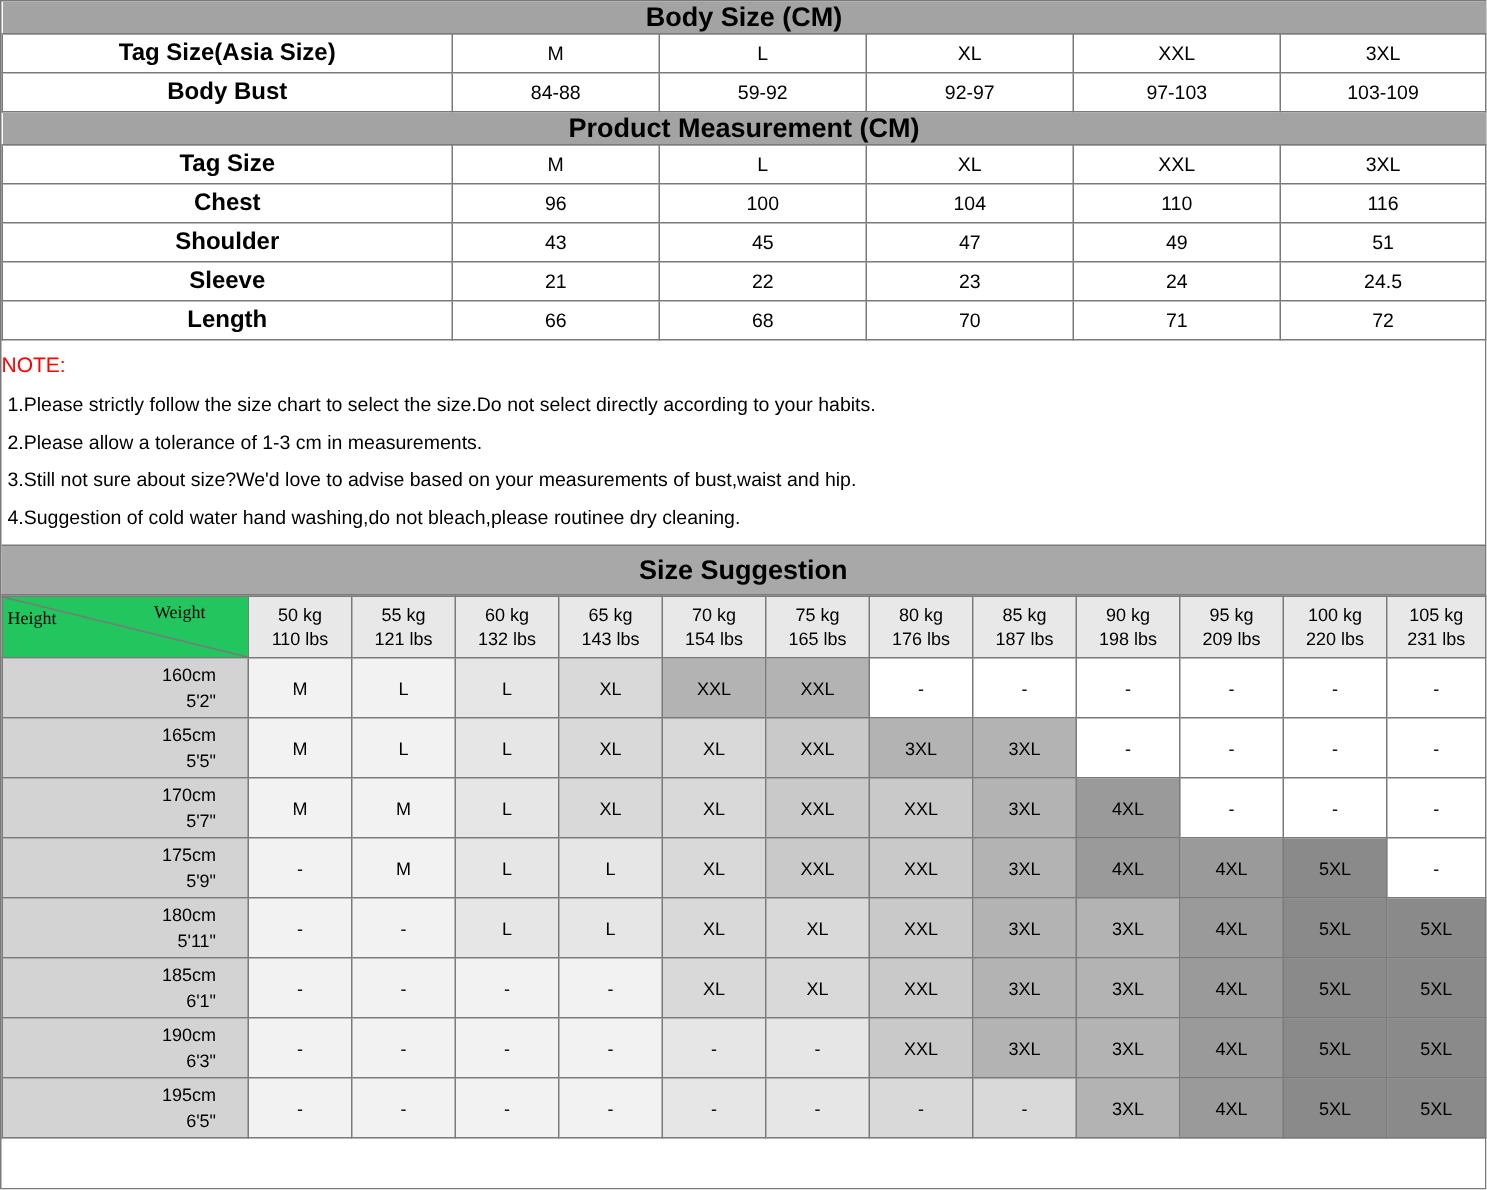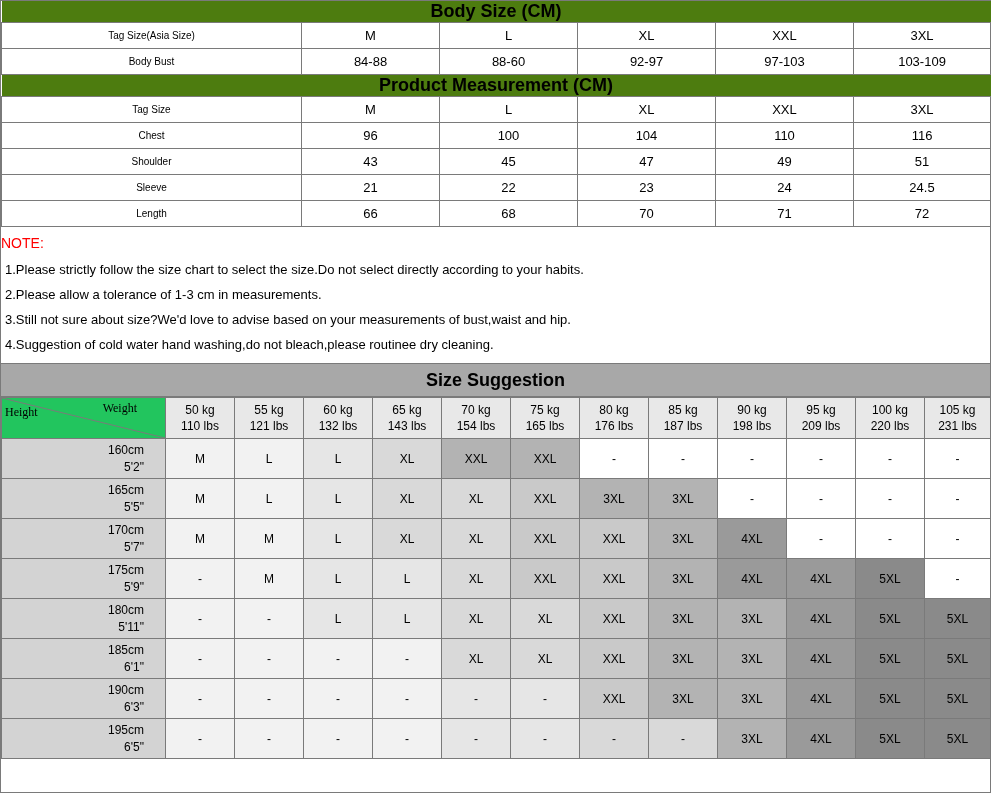--- a/index.html
+++ b/index.html
@@ -29,31 +29,31 @@
     table-layout: fixed;
   }
   td, th {
     border: 1px solid #7a7a7a;
     text-align: center;
     vertical-align: middle;
     font-weight: normal;
     padding: 0;
   }
   .section-title {
-    background: #4d7c0f;
+    background: #a3a3a3;
     font-weight: bold;
     font-size: 18px;
     height: 14px;
     border-left: none;
     border-right: none;
     border-top: none;
   }
   .row-label {
-    font-weight: normal;
-    font-size: 10px;
+    font-weight: bold;
+    font-size: 16px;
   }
   .cell {
     font-size: 13px;
   }
   .h26 { height: 26px; }
 
   
   .note-wrap {
     border-bottom: 1px solid #7a7a7a;
     padding: 4px 0 6px 0;
@@ -156,21 +156,21 @@
         <td class="row-label">Tag Size(Asia Size)</td>
         <td class="cell">M</td>
         <td class="cell">L</td>
         <td class="cell">XL</td>
         <td class="cell">XXL</td>
         <td class="cell">3XL</td>
       </tr>
       <tr class="h26">
         <td class="row-label">Body Bust</td>
         <td class="cell">84-88</td>
-        <td class="cell">88-60</td>
+        <td class="cell">59-92</td>
         <td class="cell">92-97</td>
         <td class="cell">97-103</td>
         <td class="cell">103-109</td>
       </tr>
     </tbody>
       </table>
   </div>
 
   <div>
     <table>

